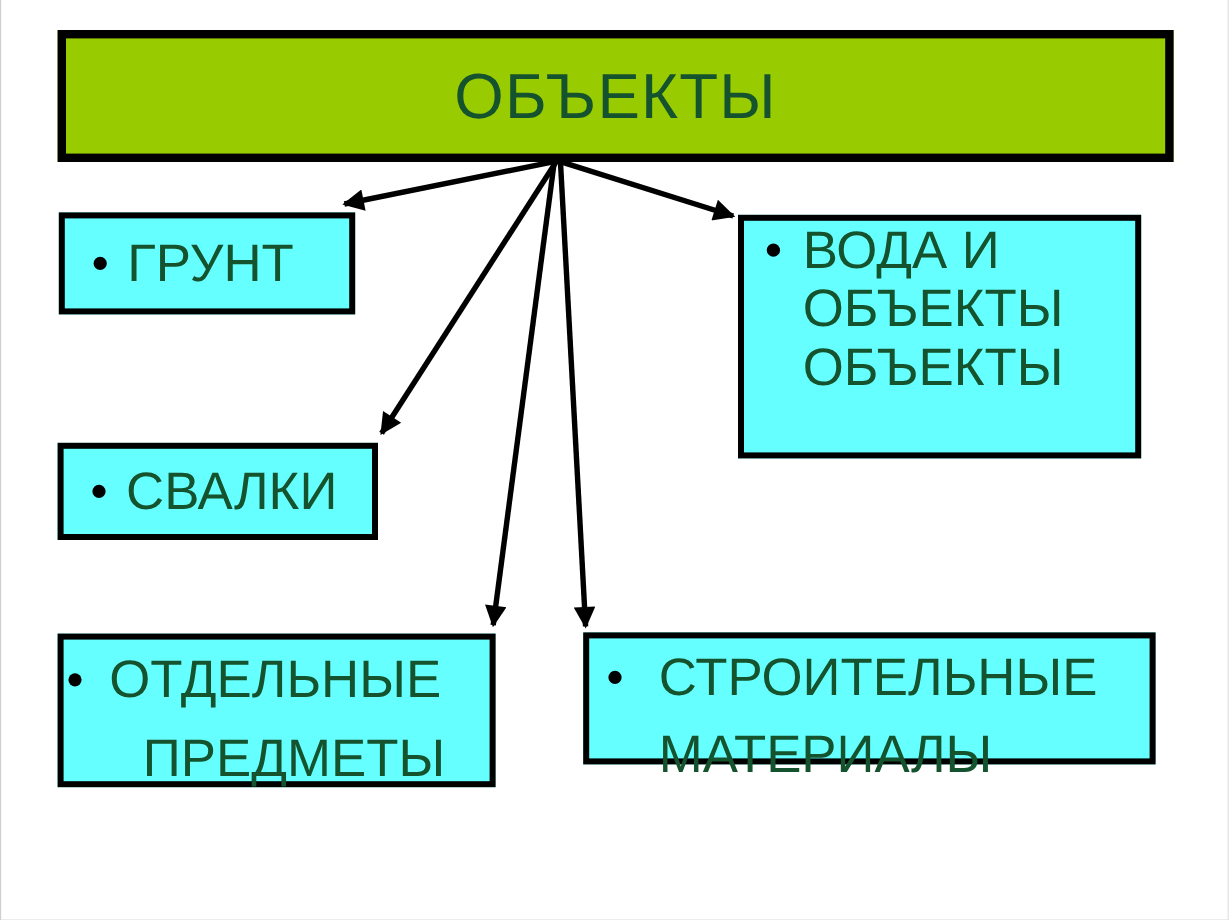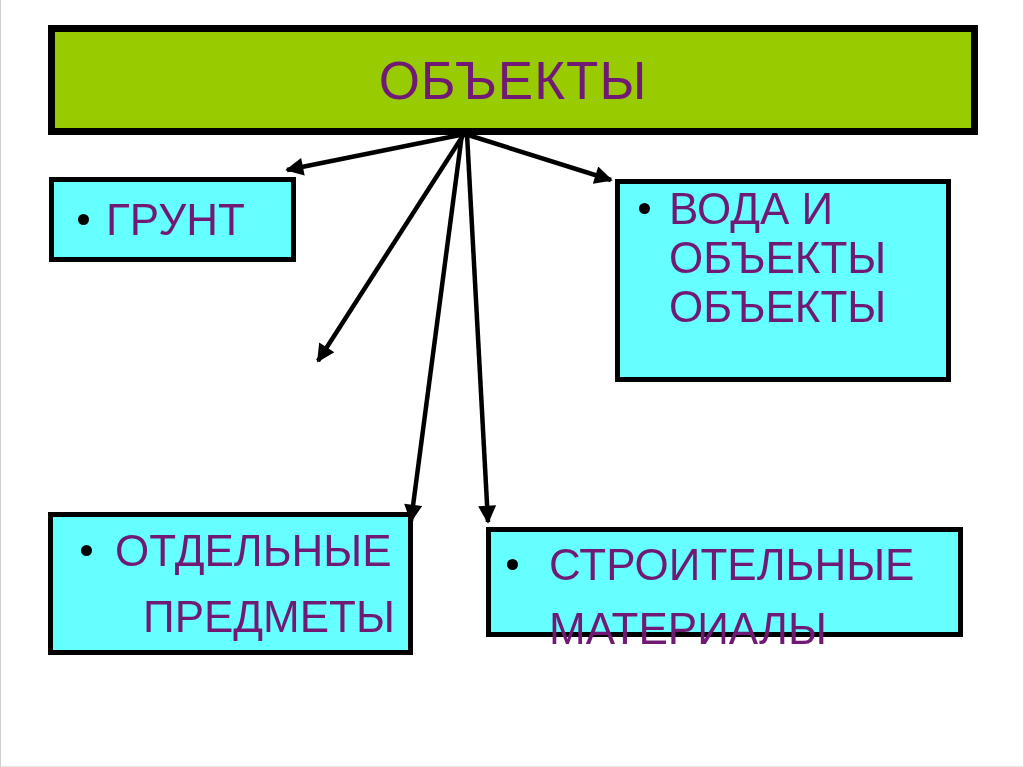--- a/index.html
+++ b/index.html
@@ -20,21 +20,21 @@
     box-sizing: border-box;
     color: #000;
   }
   .box {
     position: absolute;
     box-sizing: border-box;
     background: var(--box-bg, #66ffff);
     border: 5px solid var(--border, #000000);
     font-size: 44px;
     line-height: 1;
-    color: #701a75;
+    color: #14532d;
   }
   .header-box {
     left: 47px; top: 25px; width: 930px; height: 110px;
     background: var(--header-bg, #99cc00);
     border-width: 7px;
     display: flex;
     align-items: center;
     justify-content: center;
     font-size: 53px;
     letter-spacing: 1px;
@@ -58,22 +58,22 @@
   }
   .node-svalki .bullet { margin-right: 17px; }
   
   .node-voda {
     left: 614px; top: 179px; width: 336px; height: 203px;
     display: flex; padding: 0 0 0 19px;
   }
   .node-voda .bullet { margin-top: 19px; margin-right: 19px; }
   .node-voda .line { height: 49px; line-height: 49px; }
   .node-otdelnye {
-    left: 47px; top: 512px; width: 365px; height: 143px;
-    display: flex; padding: 1px 0 0 28px;
+    left: 47px; top: 528px; width: 365px; height: 128px;
+    display: flex; padding: 1px 0 0 4px;
   }
   .node-otdelnye .bullet { margin-top: 27px; margin-right: 23px; }
   .node-otdelnye .line { height: 66px; line-height: 66px; }
   .node-otdelnye .line + .line { margin-left: 28px; }
   .node-stroitelnye {
     left: 485px; top: 527px; width: 477px; height: 110px;
     display: flex; padding: 1px 0 0 16px;
   }
   .node-stroitelnye .bullet { margin-top: 26px; margin-right: 31px; }
   .node-stroitelnye .line { height: 64px; line-height: 64px; }
@@ -103,20 +103,24 @@
 
   <div class="box node-voda">
     <span class="bullet"></span>
     <div>
       <div class="line">ВОДА И</div>
       <div class="line">ОБЪЕКТЫ</div>
       <div class="line">ОБЪЕКТЫ</div>
     </div>
   </div>
 
+  <div class="box node-svalki">
+    <span class="bullet"></span>
+    <span>СВАЛКИ</span>
+  </div>
 
   <div class="box node-otdelnye">
     <span class="bullet"></span>
     <div>
       <div class="line">ОТДЕЛЬНЫЕ</div>
       <div class="line">ПРЕДМЕТЫ</div>
     </div>
   </div>
 
   <div class="box node-stroitelnye">

